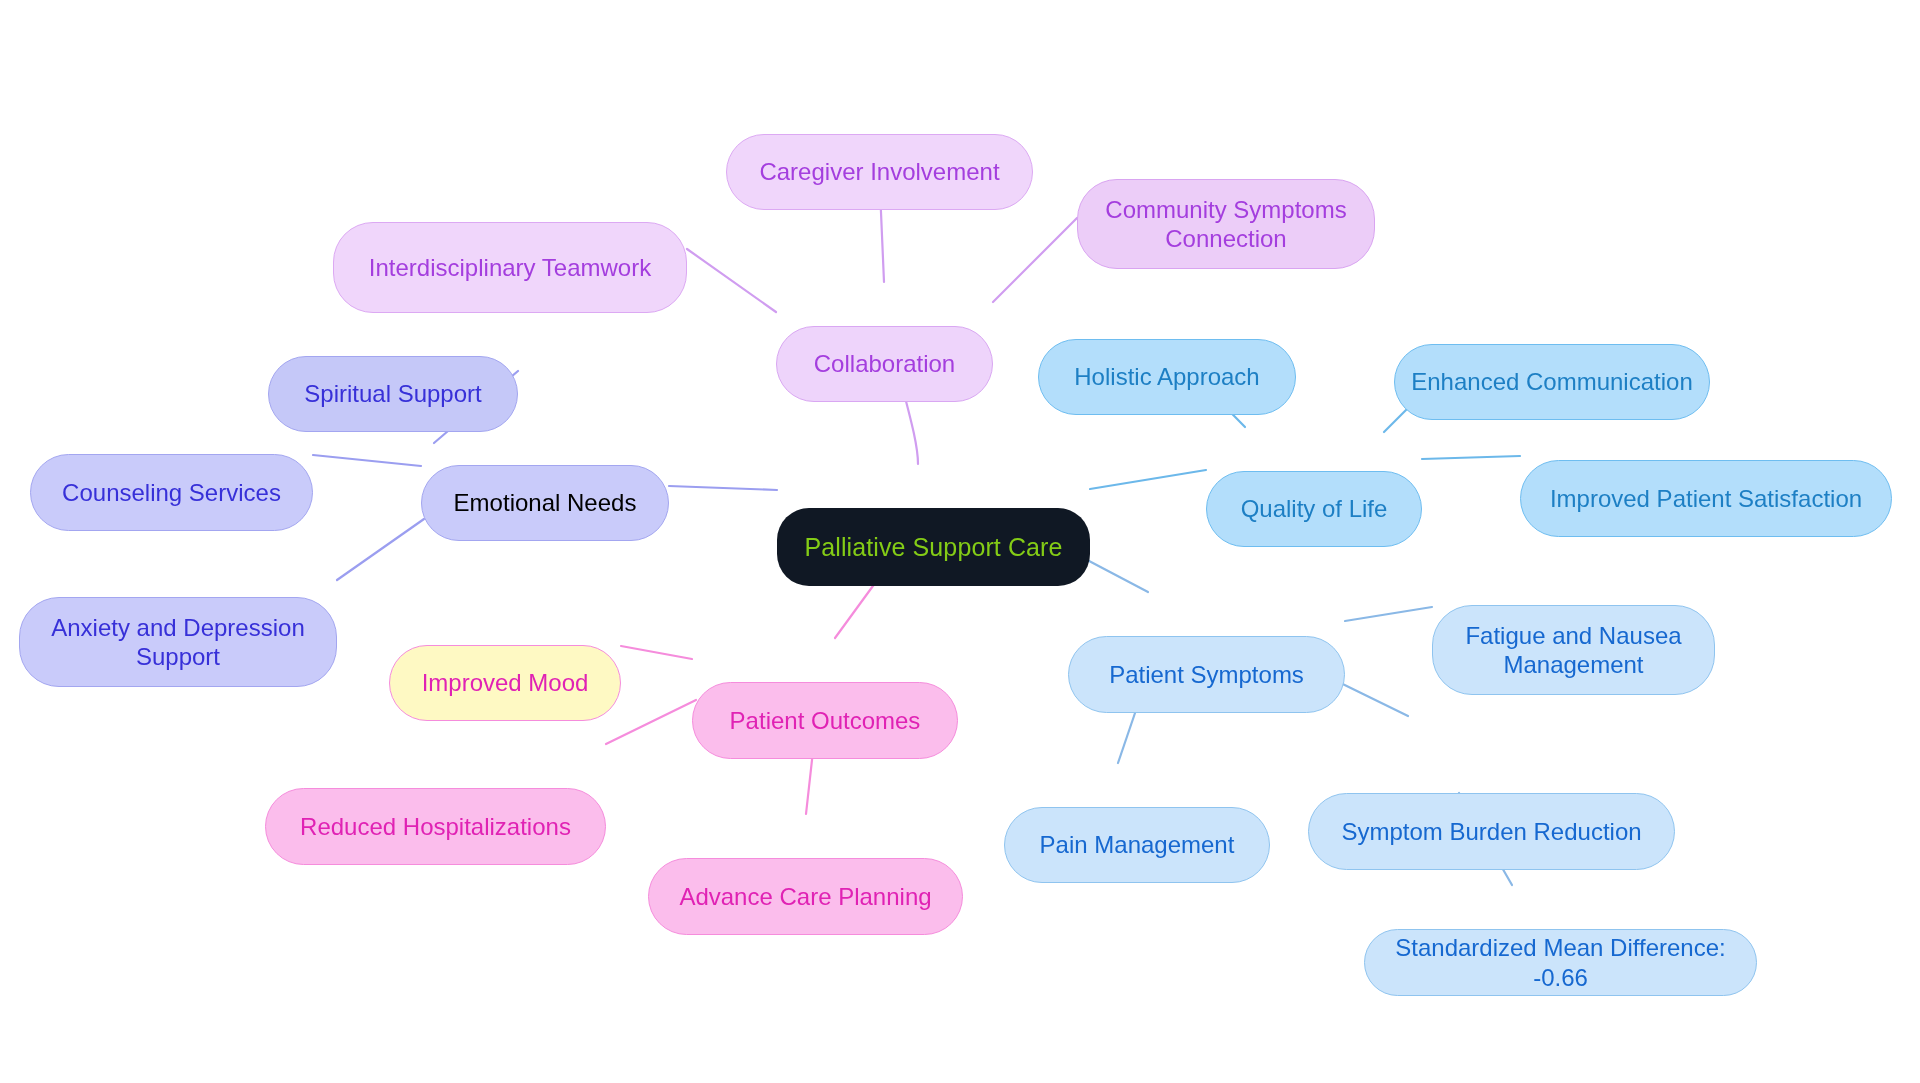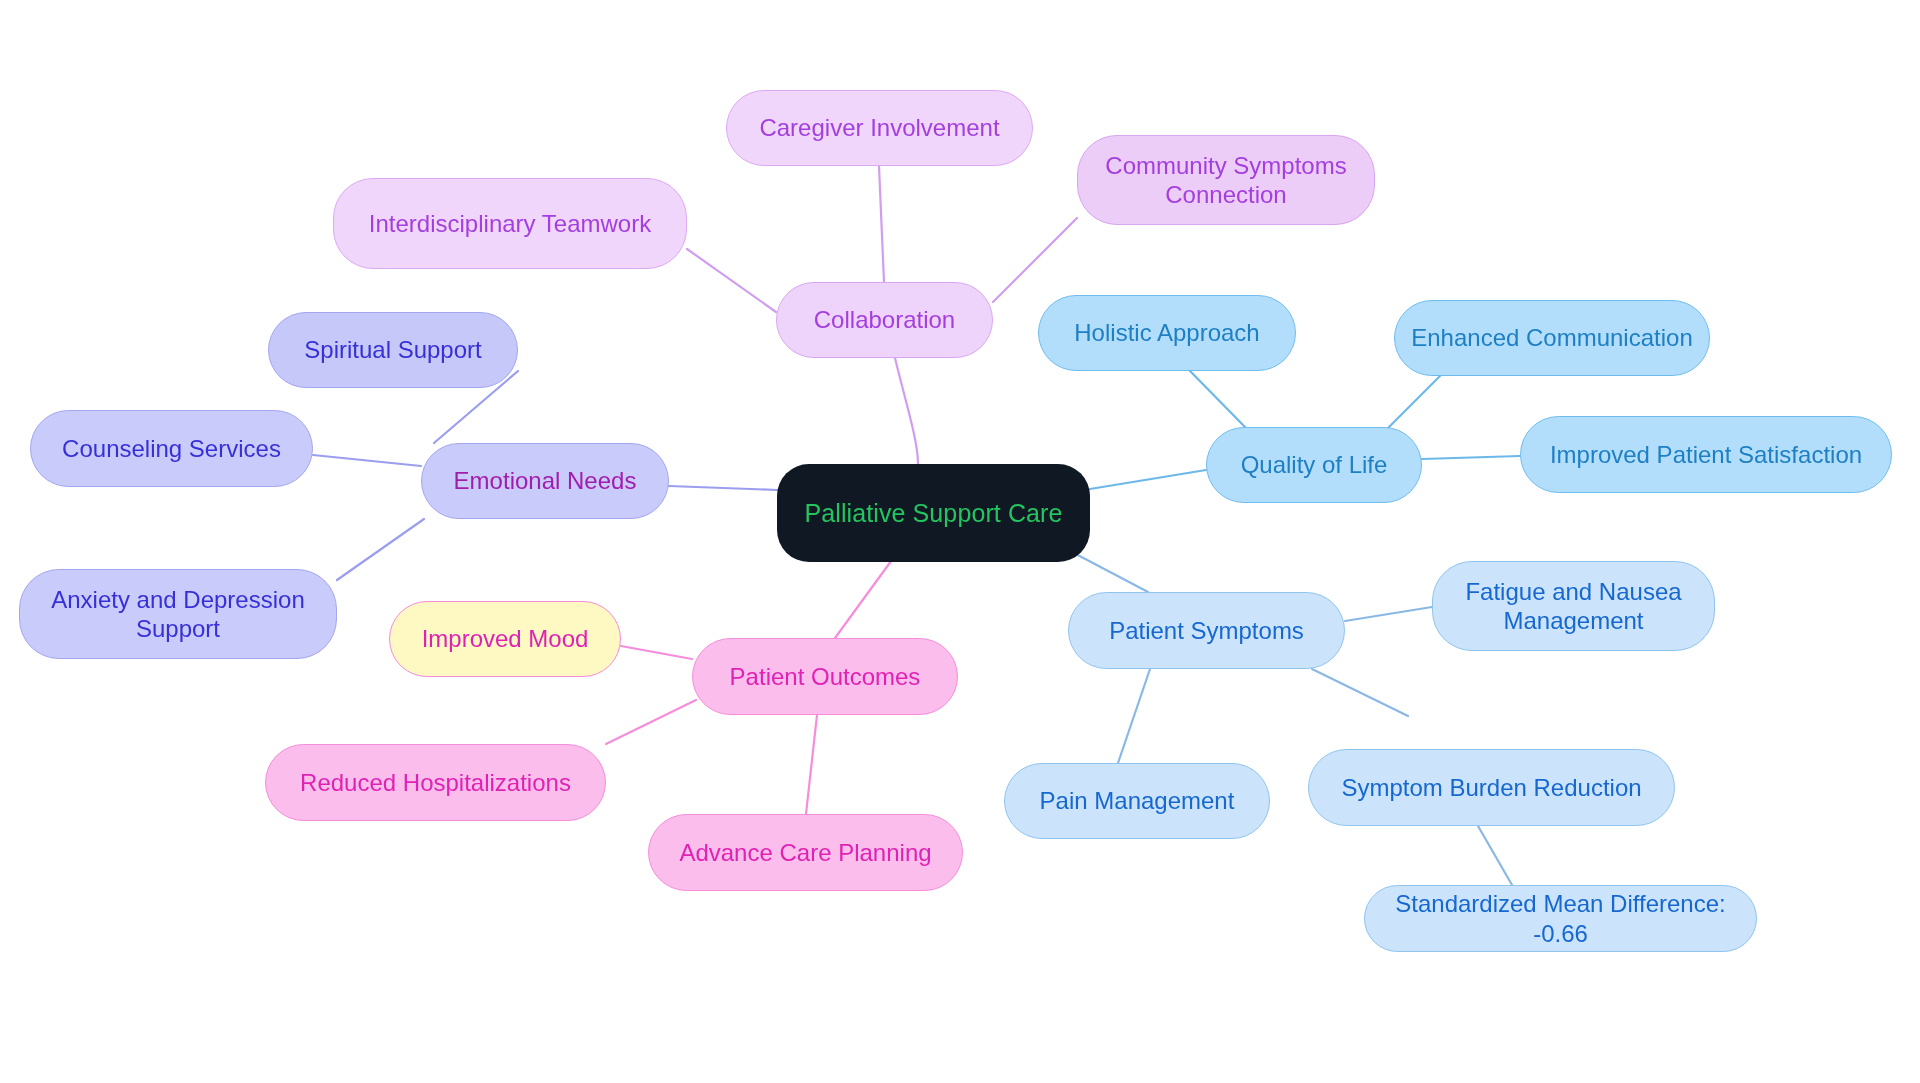--- a/index.html
+++ b/index.html
@@ -29,20 +29,21 @@
     align-items: center;
     justify-content: center;
     text-align: center;
     border-radius: 40px;
     border-style: solid;
     border-width: 1.5px;
     line-height: 1.22;
     white-space: pre-line;
     padding: 0 14px;
     z-index: 2;
+    margin-top: 44px;
   }
   .node.root {
     border-radius: 32px;
     border-width: 0;
     color: #ffffff;
     background: #101824;
     font-size: 25px;
     letter-spacing: 0.1px;
   }
   .node.level1 { font-size: 24px; }
@@ -69,30 +70,30 @@
       <path d="M 1150 669 L 1118 763" stroke="#8ab8e6" stroke-width="2.2" fill="none" stroke-linecap="round"></path>
       <path d="M 1345 621 L 1432 607" stroke="#8ab8e6" stroke-width="2.2" fill="none" stroke-linecap="round"></path>
       <path d="M 1312 669 L 1408 716" stroke="#8ab8e6" stroke-width="2.2" fill="none" stroke-linecap="round"></path>
       <path d="M 1459 793 L 1512 885" stroke="#8ab8e6" stroke-width="2.2" fill="none" stroke-linecap="round"></path>
       <path d="M 905 542 L 835 638" stroke="#f58cdc" stroke-width="2.2" fill="none" stroke-linecap="round"></path>
       <path d="M 692 659 L 621 646" stroke="#f58cdc" stroke-width="2.2" fill="none" stroke-linecap="round"></path>
       <path d="M 696 700 L 606 744" stroke="#f58cdc" stroke-width="2.2" fill="none" stroke-linecap="round"></path>
       <path d="M 817 715 L 806 814" stroke="#f58cdc" stroke-width="2.2" fill="none" stroke-linecap="round"></path>
     </svg>
   <div id="nodes-layer">
-      <div class="node root" style="left: 777px; top: 464px; width: 313px; height: 98px; background: rgb(16, 24, 36); color: #22c55e;"><span>Palliative Support Care</span></div>
+      <div class="node root" style="left: 777px; top: 464px; width: 313px; height: 78px; background: rgb(16, 24, 36); color: #84cc16;"><span>Palliative Support Care</span></div>
       <div class="node level1" style="left: 776px; top: 282px; width: 217px; height: 76px; background: rgb(238, 212, 251); color: rgb(164, 62, 222); border-color: rgb(217, 167, 242);"><span>Collaboration</span></div>
       <div class="node level2" style="left: 333px; top: 178px; width: 354px; height: 91px; background: rgb(240, 214, 251); color: rgb(164, 62, 222); border-color: rgb(220, 169, 243);"><span>Interdisciplinary Teamwork</span></div>
       <div class="node level2" style="left: 726px; top: 90px; width: 307px; height: 76px; background: rgb(240, 214, 251); color: rgb(164, 62, 222); border-color: rgb(220, 169, 243);"><span>Caregiver Involvement</span></div>
       <div class="node level2" style="left: 1077px; top: 135px; width: 298px; height: 90px; background: rgb(236, 205, 248); color: rgb(164, 62, 222); border-color: rgb(217, 164, 241);"><span>Community Symptoms
 Connection</span></div>
-      <div class="node level1" style="left: 421px; top: 443px; width: 248px; height: 76px; background: rgb(201, 203, 250); color: #a21caf; border-color: rgb(163, 166, 240);"><span>Emotional Needs</span></div>
+      <div class="node level1" style="left: 421px; top: 421px; width: 248px; height: 76px; background: rgb(201, 203, 250); color: #000000; border-color: rgb(163, 166, 240);"><span>Emotional Needs</span></div>
       <div class="node level2" style="left: 30px; top: 410px; width: 283px; height: 77px; background: rgb(201, 203, 250); color: rgb(55, 48, 216); border-color: rgb(163, 166, 240);"><span>Counseling Services</span></div>
       <div class="node level2" style="left: 268px; top: 312px; width: 250px; height: 76px; background: rgb(197, 200, 248); color: rgb(55, 48, 216); border-color: rgb(163, 166, 240);"><span>Spiritual Support</span></div>
-      <div class="node level2" style="left: 19px; top: 569px; width: 318px; height: 90px; background: rgb(201, 203, 250); color: rgb(55, 48, 216); border-color: rgb(163, 166, 240);"><span>Anxiety and Depression
+      <div class="node level2" style="left: 19px; top: 553px; width: 318px; height: 90px; background: rgb(201, 203, 250); color: rgb(55, 48, 216); border-color: rgb(163, 166, 240);"><span>Anxiety and Depression
 Support</span></div>
       <div class="node level1" style="left: 1206px; top: 427px; width: 216px; height: 76px; background: rgb(179, 222, 251); color: rgb(29, 127, 196); border-color: rgb(110, 189, 240);"><span>Quality of Life</span></div>
       <div class="node level2" style="left: 1038px; top: 295px; width: 258px; height: 76px; background: rgb(179, 222, 251); color: rgb(29, 127, 196); border-color: rgb(110, 189, 240);"><span>Holistic Approach</span></div>
       <div class="node level2" style="left: 1394px; top: 300px; width: 316px; height: 76px; background: rgb(179, 222, 251); color: rgb(29, 127, 196); border-color: rgb(110, 189, 240);"><span>Enhanced Communication</span></div>
       <div class="node level2" style="left: 1520px; top: 416px; width: 372px; height: 77px; background: rgb(179, 222, 251); color: rgb(29, 127, 196); border-color: rgb(110, 189, 240);"><span>Improved Patient Satisfaction</span></div>
       <div class="node level1" style="left: 1068px; top: 592px; width: 277px; height: 77px; background: rgb(203, 228, 251); color: rgb(22, 104, 208); border-color: rgb(143, 196, 239);"><span>Patient Symptoms</span></div>
       <div class="node level2" style="left: 1004px; top: 763px; width: 266px; height: 76px; background: rgb(203, 228, 251); color: rgb(22, 104, 208); border-color: rgb(143, 196, 239);"><span>Pain Management</span></div>
       <div class="node level2" style="left: 1432px; top: 561px; width: 283px; height: 90px; background: rgb(203, 228, 251); color: rgb(22, 104, 208); border-color: rgb(143, 196, 239);"><span>Fatigue and Nausea
 Management</span></div>
       <div class="node level2" style="left: 1308px; top: 749px; width: 367px; height: 77px; background: rgb(203, 228, 251); color: rgb(22, 104, 208); border-color: rgb(143, 196, 239);"><span>Symptom Burden Reduction</span></div>

